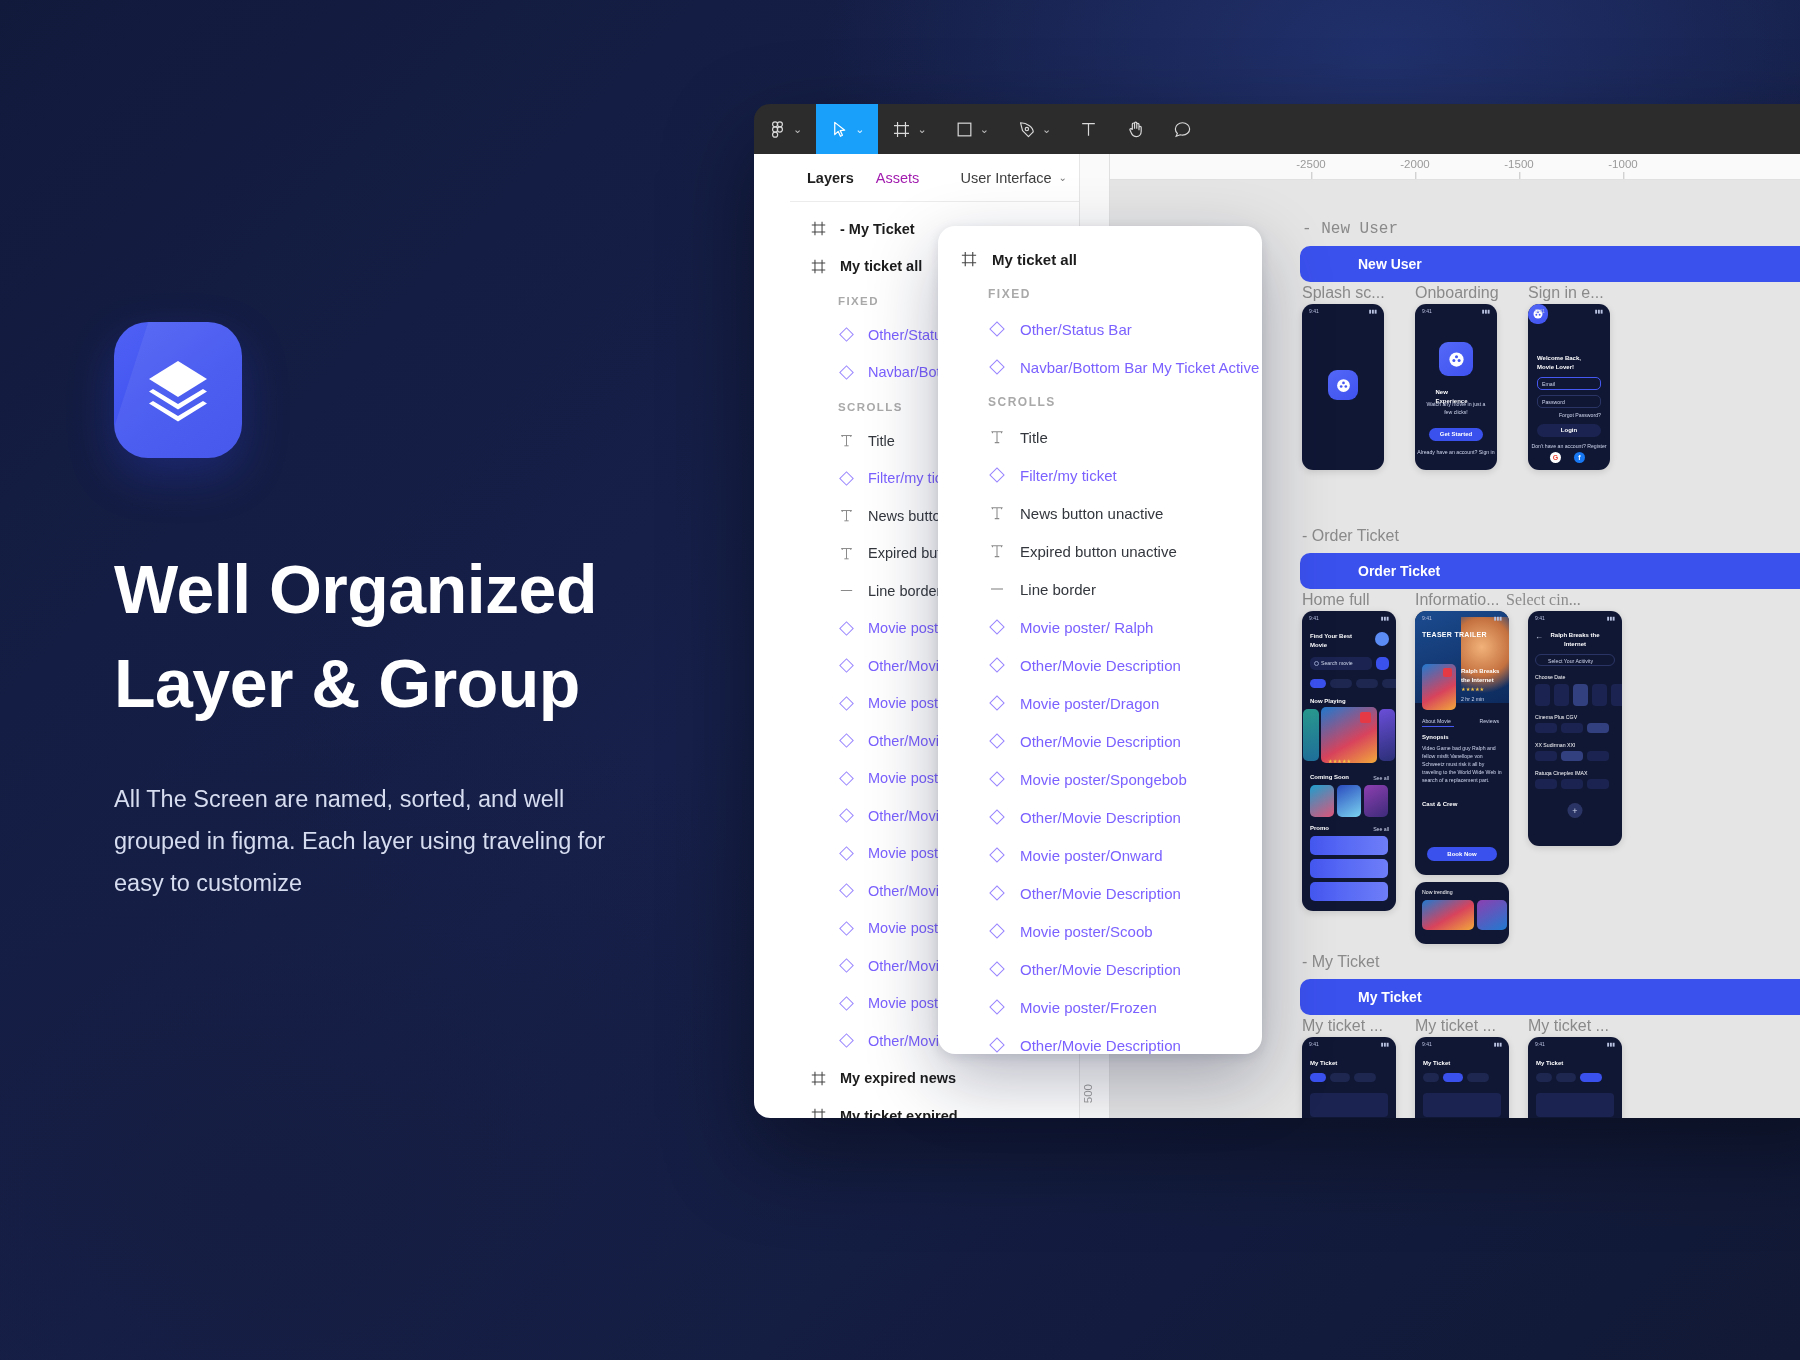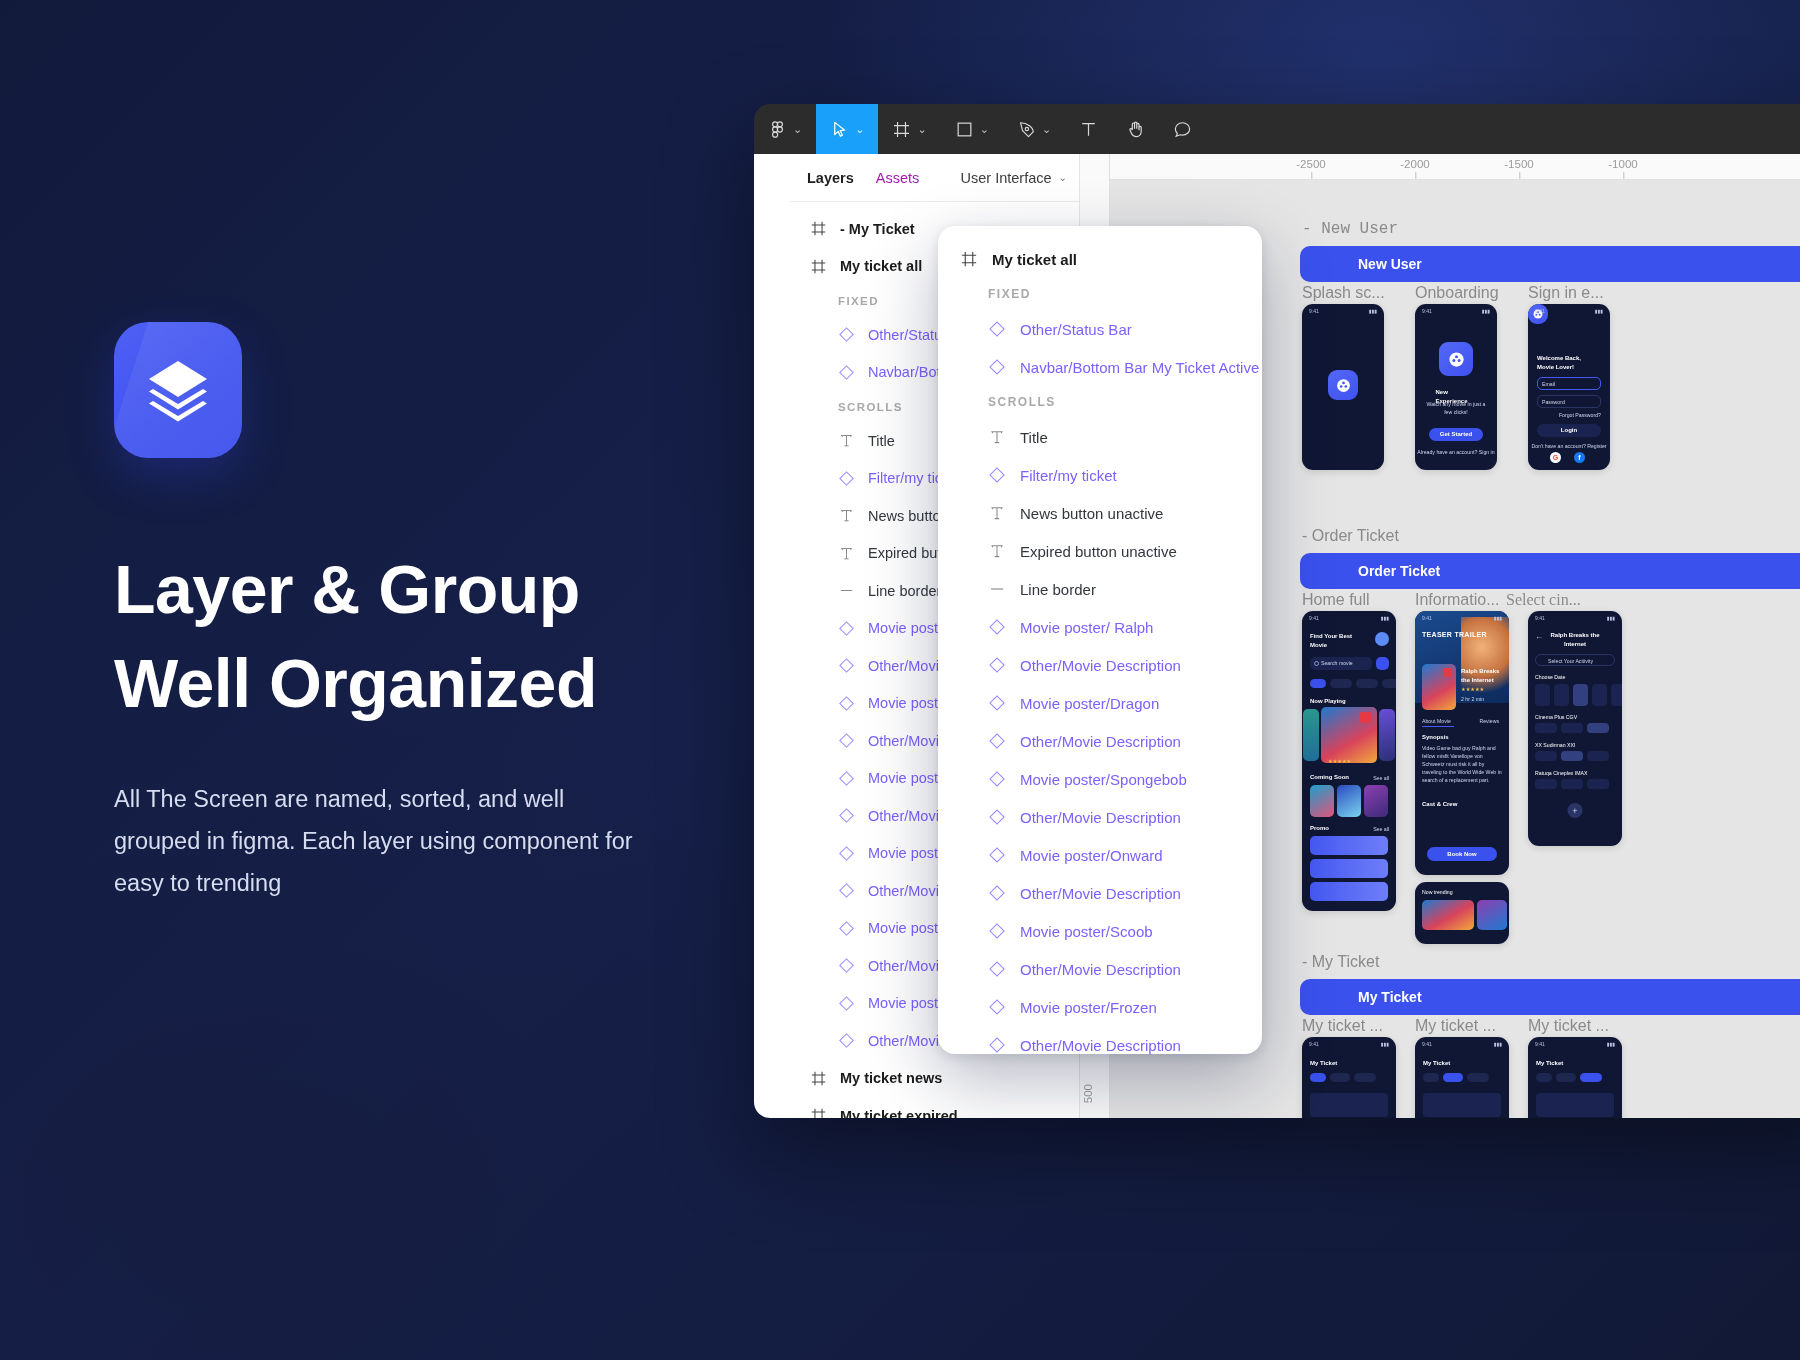--- a/index.html
+++ b/index.html
@@ -181,25 +181,25 @@
     <span>
       <svg width="74" height="74" viewBox="0 0 74 74">
         <polygon points="37,8 66,26 37,44 8,26" fill="#ffffff"></polygon>
         <path d="M12 36 L8 38.5 L37 56.5 L66 38.5 L62 36 L37 51 Z" fill="#ffffff"></path>
         <path d="M12 48 L8 50.5 L37 68.5 L66 50.5 L62 48 L37 63 Z" fill="#ffffff"></path>
       </svg>
     </span>
   </div>
 
   <div class="headline">
+    <div>Well Organized</div>
     <div>Layer &amp; Group</div>
-    <div>Well Organized</div>
   </div>
 
-  <div class="subcopy">All The Screen are named, sorted, and well grouped in figma. Each layer using component for easy to trending</div>
+  <div class="subcopy">All The Screen are named, sorted, and well grouped in figma. Each layer using traveling for easy to customize</div>
 </div>
 
 <div class="figma">
 
   <div class="toolbar">
     <div class="tool">
       <svg width="19" height="19" viewBox="0 0 24 24" fill="none" stroke="#d9d9d9" stroke-width="1.5">
         <circle cx="9" cy="5.5" r="3.2"></circle>
           <circle cx="15" cy="5.5" r="3.2"></circle>
         <circle cx="9" cy="12" r="3.2"></circle>
@@ -385,21 +385,21 @@
         <div class="lrow comp">
           <svg class="ic" viewBox="0 0 24 24" fill="none" stroke="#9a86ff" stroke-width="1.4">
             <rect x="12" y="2.6" width="13.3" height="13.3" transform="rotate(45 12 2.6)"></rect>
           </svg>
           <span>Other/Movie Description</span>
         </div>
         <div class="lrow frame">
           <svg class="ic" viewBox="0 0 24 24" fill="none" stroke="#444" stroke-width="1.5">
             <path d="M7 2.5V21.5M17 2.5V21.5M2.5 7H21.5M2.5 17H21.5"></path>
           </svg>
-          <span>My ticket news</span>
+          <span>My expired news</span>
         </div>
         <div class="lrow frame">
           <svg class="ic" viewBox="0 0 24 24" fill="none" stroke="#444" stroke-width="1.5">
             <path d="M7 2.5V21.5M17 2.5V21.5M2.5 7H21.5M2.5 17H21.5"></path>
           </svg>
           <span>My ticket expired</span>
         </div>
       </div>
   </div>
 

